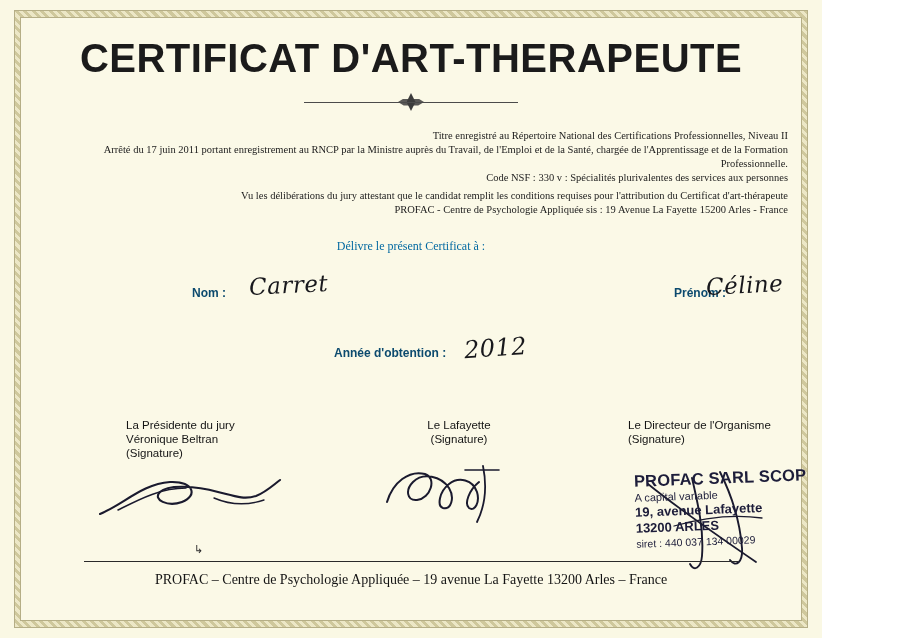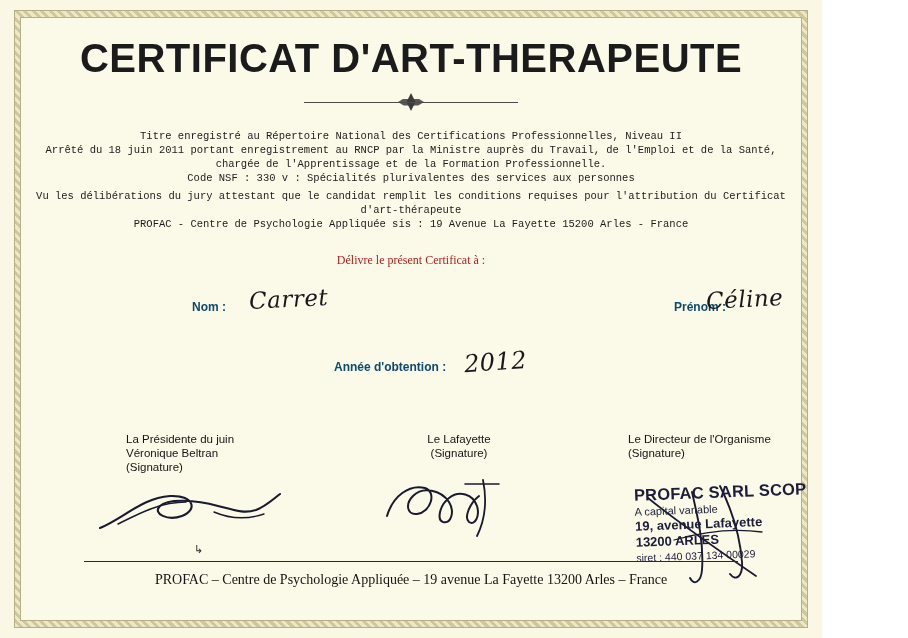--- a/index.html
+++ b/index.html
@@ -105,35 +105,34 @@
   }
   #ornament .orn-diamond::after {
     width: 26px; height: 7px;
     margin-left: -13px; margin-top: -3.5px;
     clip-path: polygon(0% 50%, 22% 0%, 78% 0%, 100% 50%, 78% 100%, 22% 100%);
     opacity: 0.85;
   }
 
   
   .legal-block {
-    text-align: center;
+    text-align: right;
     color: #1c1c1c;
     font-size: 10.5px;
     line-height: 14px;
-    font-family: Liberation Mono, monospace;
   }
   #legal-1 { margin-top: 14px; }
   #legal-2 { margin-top: 4px; font-size: 10.5px; }
 
   
   #delivre {
     text-align: center;
     font-size: 12px;
     margin-top: 22px;
-    color: #b91c1c;
+    color: #0369a1;
   }
 
   
   #name-row {
     position: relative;
     height: 46px;
     margin-top: 18px;
   }
   .field-label {
     font-family: "Liberation Sans", sans-serif;
@@ -255,21 +254,21 @@
     <div id="title">CERTIFICAT D'ART-THERAPEUTE</div>
 
     <div id="ornament">
       <span class="orn-line left"></span>
       <span class="orn-diamond"></span>
       <span class="orn-line right"></span>
     </div>
 
     <div class="legal-block" id="legal-1">
       <div>Titre enregistré au Répertoire National des Certifications Professionnelles, Niveau II</div>
-      <div>Arrêté du 18 juin 2011 portant enregistrement au RNCP par la Ministre auprès du Travail, de l'Emploi et de la Santé, chargée de l'Apprentissage et de la Formation Professionnelle.</div>
+      <div>Arrêté du 17 juin 2011 portant enregistrement au RNCP par la Ministre auprès du Travail, de l'Emploi et de la Santé, chargée de l'Apprentissage et de la Formation Professionnelle.</div>
       <div>Code NSF : 330 v : Spécialités plurivalentes des services aux personnes</div>
     </div>
 
     <div class="legal-block" id="legal-2">
       <div>Vu les délibérations du jury attestant que le candidat remplit les conditions requises pour l'attribution du Certificat d'art-thérapeute</div>
       <div>PROFAC - Centre de Psychologie Appliquée sis : 19 Avenue La Fayette 15200 Arles - France</div>
     </div>
 
     <div id="delivre">Délivre le présent Certificat à :</div>
 
@@ -281,21 +280,21 @@
     </div>
 
     <div id="year-row">
       <span class="field-label" id="annee-label">Année d'obtention :</span>
       <span class="handwriting" id="annee-value">2012</span>
     </div>
 
     <div id="signature-row">
 
       <div class="sig-col" id="sig-col-president">
-        <div class="sig-head">La Présidente du juin</div>
+        <div class="sig-head">La Présidente du jury</div>
         <div class="sig-head">Véronique Beltran</div>
         <div class="sig-sub">(Signature)</div>
       </div>
 
       <div class="sig-col" id="sig-col-titulaire">
         <div class="sig-head">Le Lafayette</div>
         <div class="sig-sub">(Signature)</div>
       </div>
 
       <div class="sig-col" id="sig-col-directeur">

